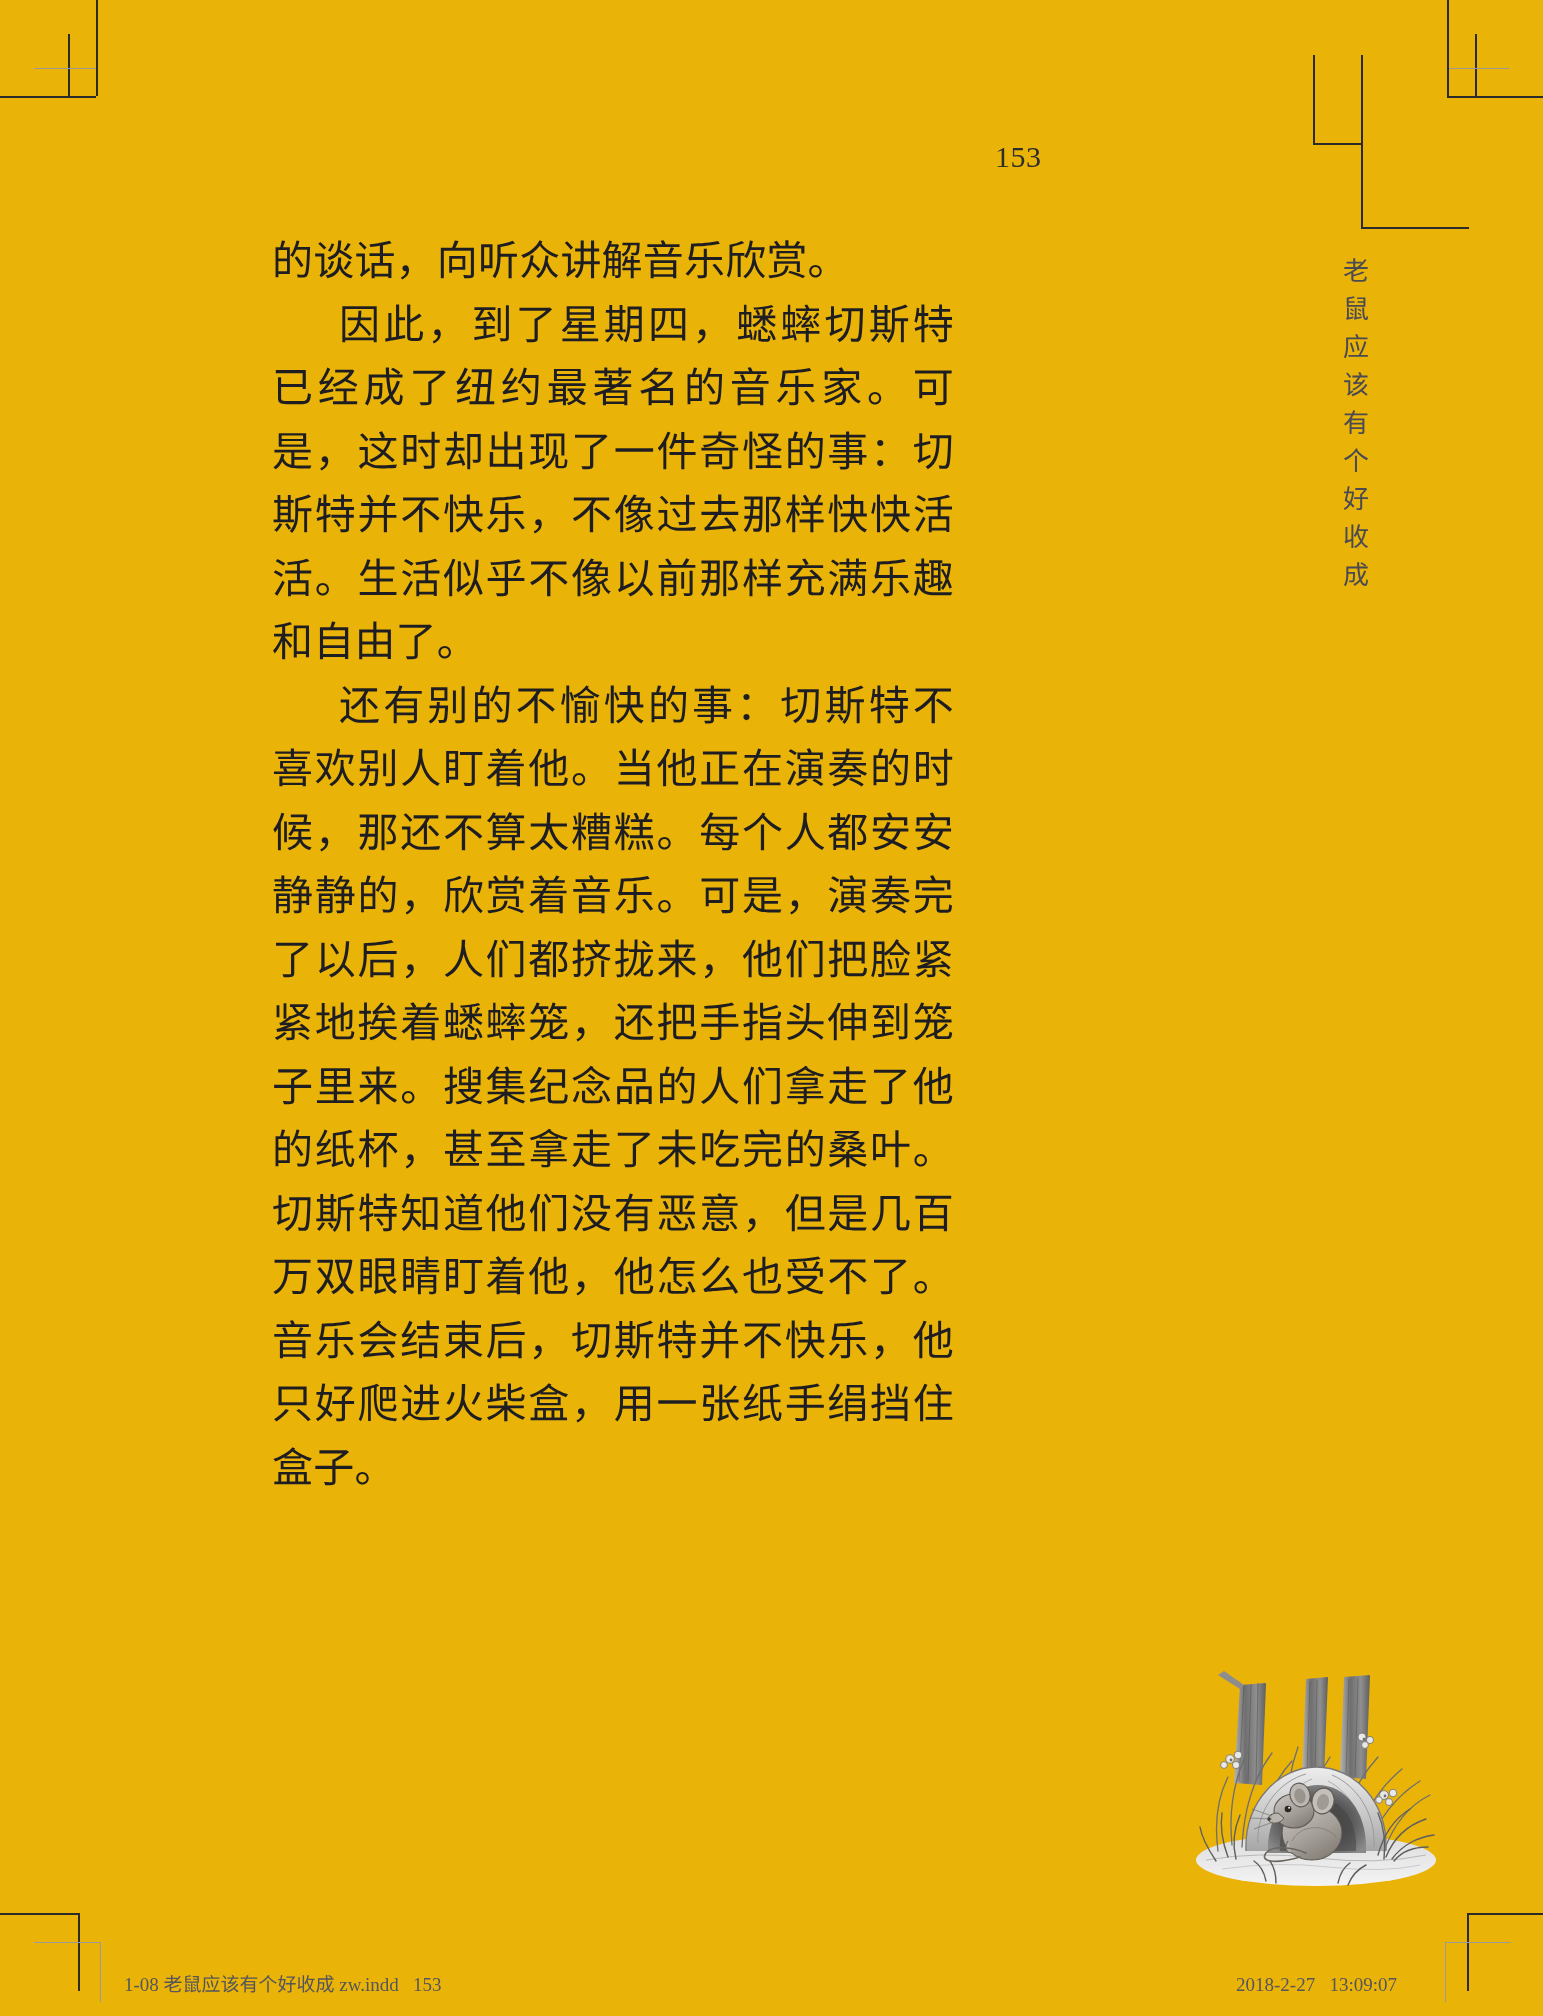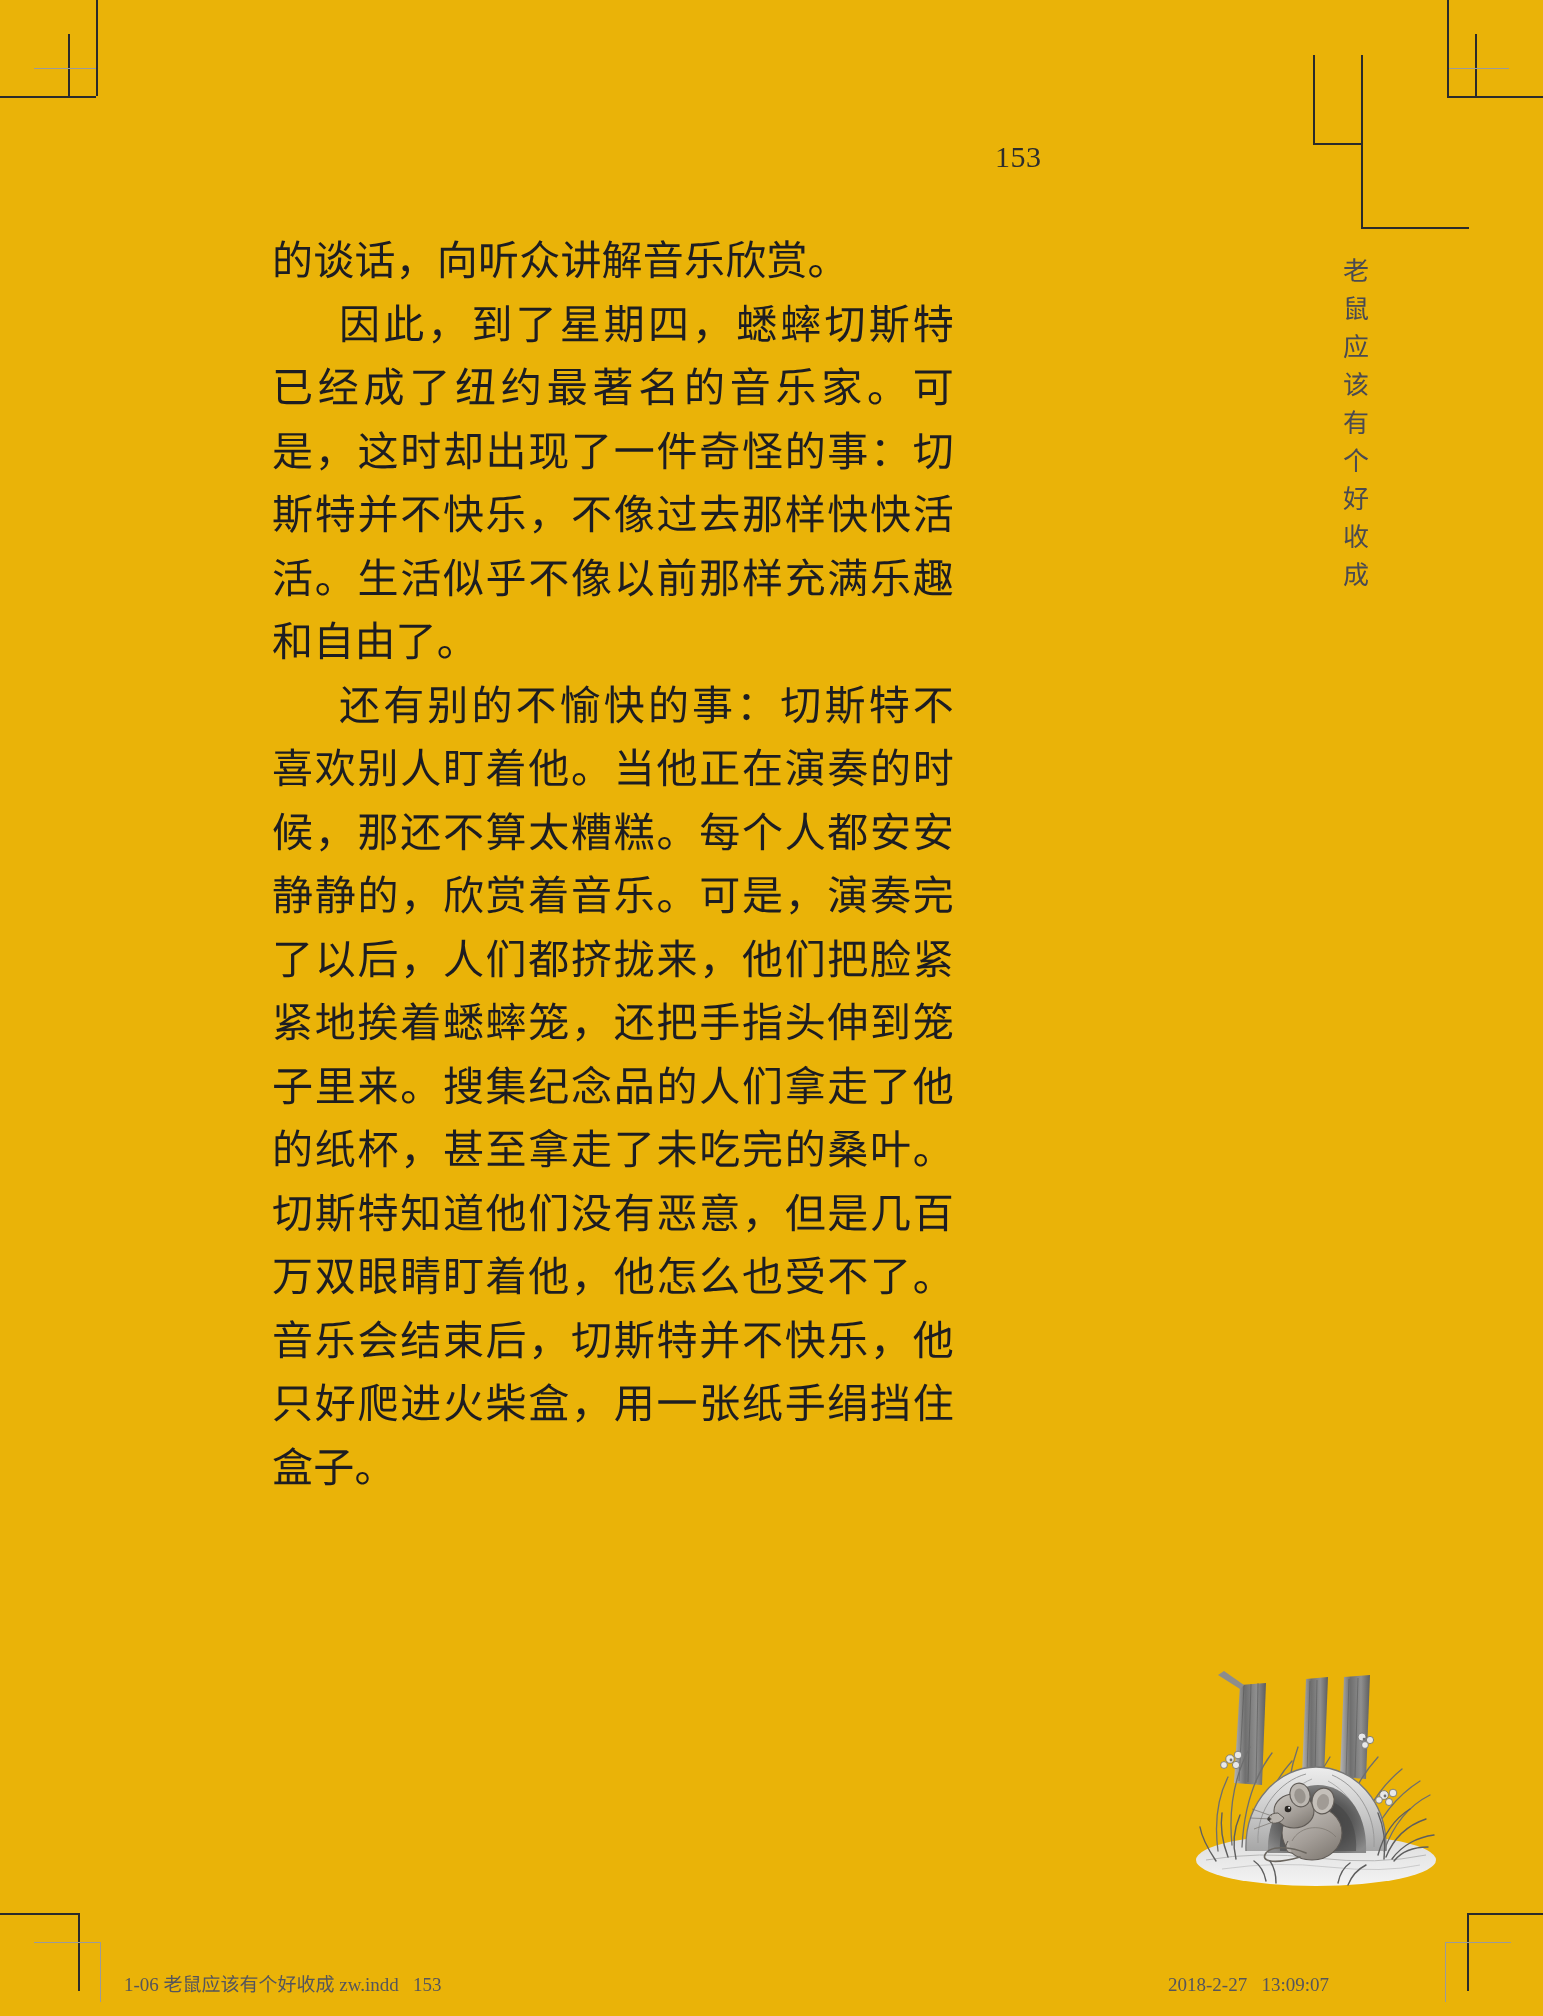--- a/index.html
+++ b/index.html
@@ -77,21 +77,21 @@
   
   .footer-left,.footer-right{
     position:absolute;
     bottom:20px;
     font-family:"Liberation Serif","DejaVu Serif",serif;
     font-size:19px;
     color:#55555c;
     white-space:nowrap;
   }
   .footer-left{left:124px;}
-  .footer-right{left:1168px;}
+  .footer-right{left:1236px;}
 </style>
 </head>
 <body>
 
 <div class="page">
 
   <div class="cropmark" style="left:0;top:0;width:130px;height:130px;">
     <span class="v" style="left:68px;top:34px;height:62px;"></span>
     <span class="pale" style="left:34px;top:68px;width:62px;"></span>
     <span class="v" style="left:96px;top:0;height:96px;"></span>
@@ -280,21 +280,21 @@
             <circle cx="9" cy="-2" r="3.8"></circle>
           <circle cx="5" cy="7" r="3.5"></circle>
             <circle cx="-5" cy="5" r="3.3"></circle>
           <circle cx="1" cy="1" r="1.4" fill="#6f6f6f" stroke="none"></circle>
         </g>
       </g>
     </svg>
   </div>
 
   <div class="footer-left">
-    <span>1-06 老鼠应该有个好收成 zw.indd</span>
+    <span>1-08 老鼠应该有个好收成 zw.indd</span>
     &nbsp;&nbsp;<span>153</span>
   </div>
 
   <div class="footer-right">
     <span>2018-2-27</span>
     &nbsp;&nbsp;<span>13:09:07</span>
   </div>
 
 </div>
 

